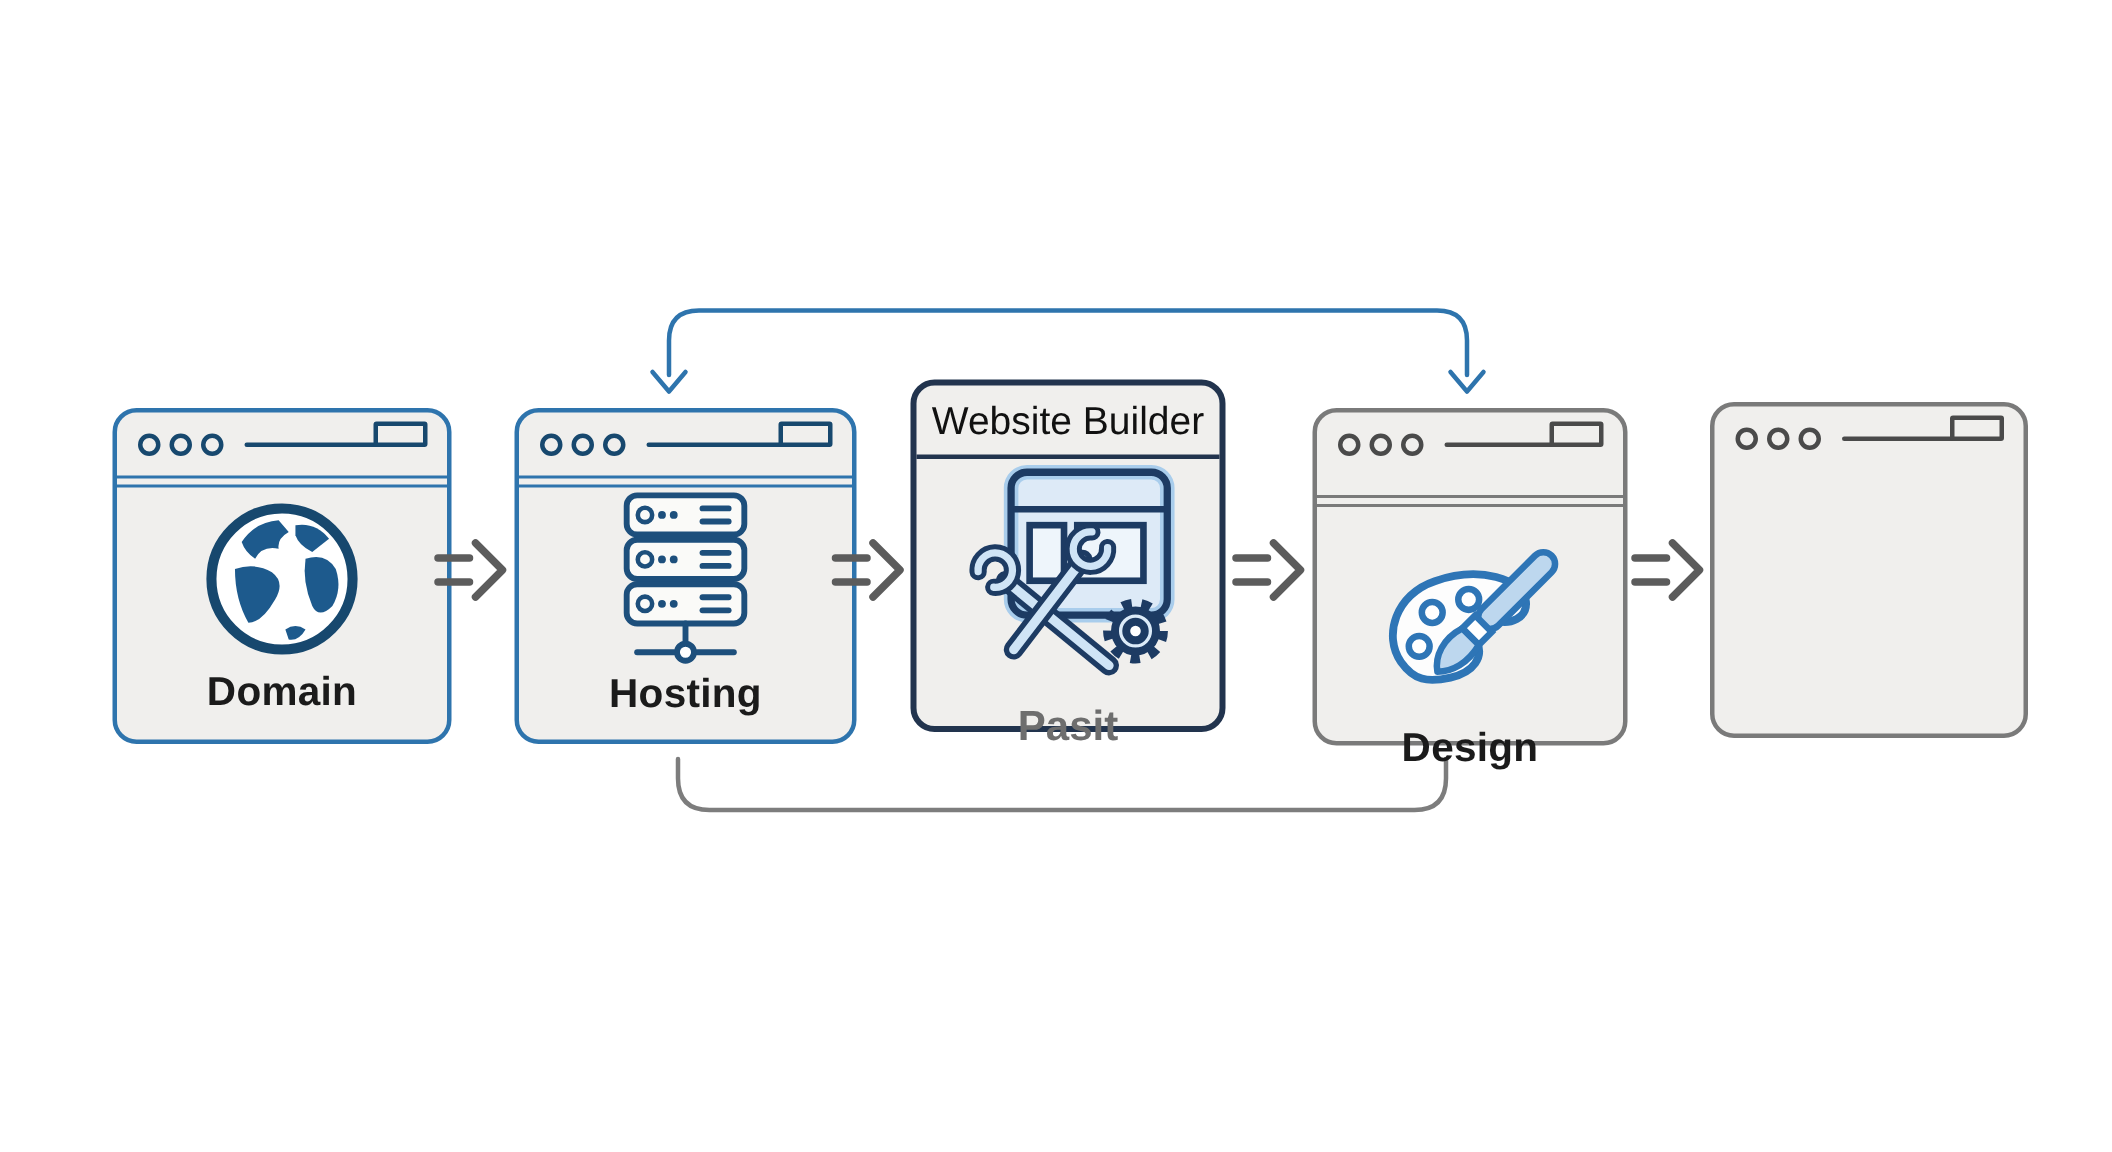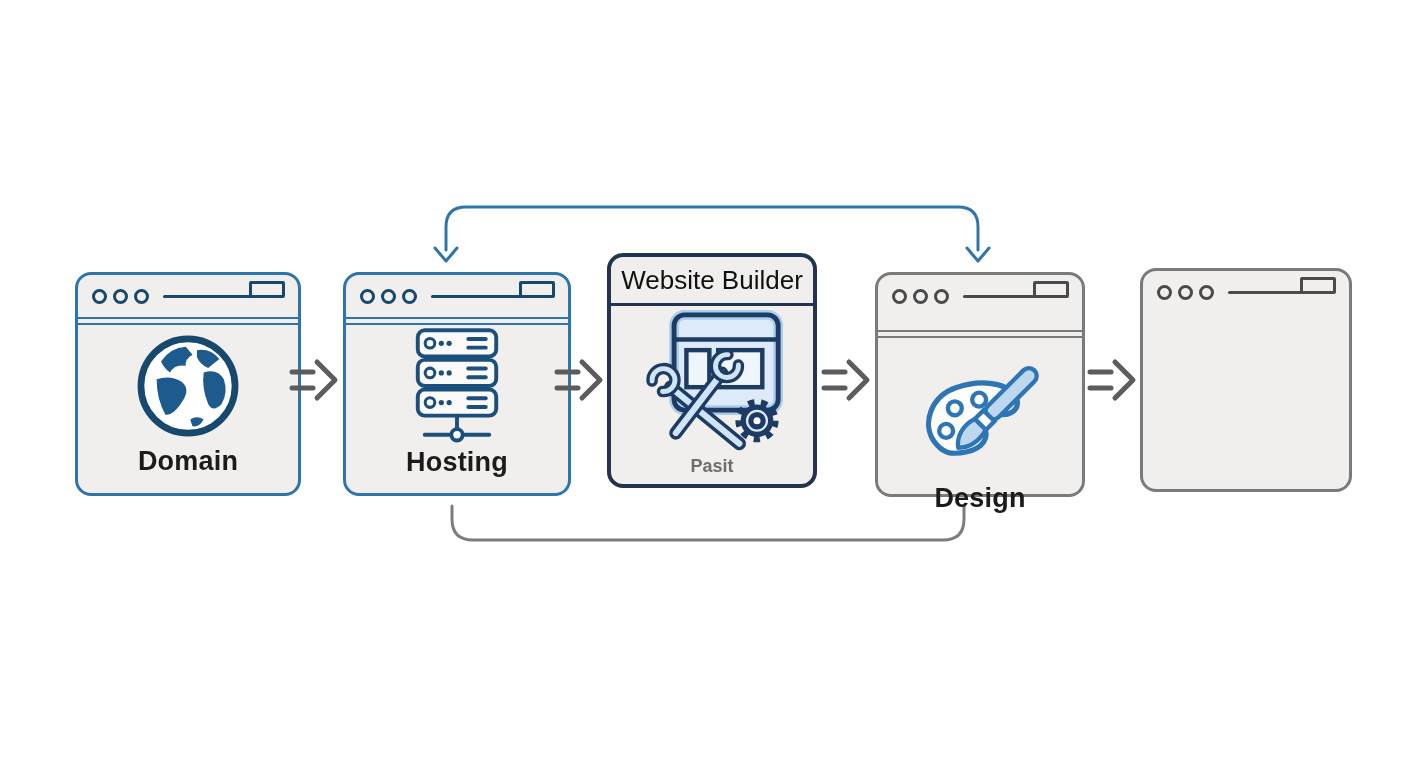--- a/index.html
+++ b/index.html
@@ -23,21 +23,21 @@
 
   .divider{flex:0 0 auto;height:4px;border-top:2.5px solid var(--bd);border-bottom:2.5px solid var(--bd);}
   .bx-body{flex:1;display:flex;flex-direction:column;align-items:center;justify-content:center;}
   .bx-icon{flex:1;display:flex;align-items:center;justify-content:center;width:100%;}
   .bx-label{flex:0 0 auto;font-weight:bold;font-size:27px;color:#1b1b1b;margin-bottom:16px;letter-spacing:0.2px;}
 
   .wb-title{
     flex:0 0 auto;height:46px;display:flex;align-items:center;justify-content:center;
     border-bottom:3.5px solid #22344e;font-weight:normal;font-size:26px;color:#111;
   }
-  .wb-sub{flex:0 0 auto;font-weight:bold;font-size:18px;color:#6e6e6e;margin-bottom:10px;text-align:center;}
+  .wb-sub{flex:0 0 auto;font-weight:bold;font-size:28px;color:#6e6e6e;margin-bottom:10px;text-align:center;margin-top:12px;}
 
   .step-arrow{position:absolute;width:54px;height:48px;}
   .overlay{position:absolute;left:0;top:0;pointer-events:none;}
 </style>
 </head>
 <body>
 
 <div class="stage">
 
   <svg class="overlay" width="1408" height="768" viewBox="0 0 1408 768">

